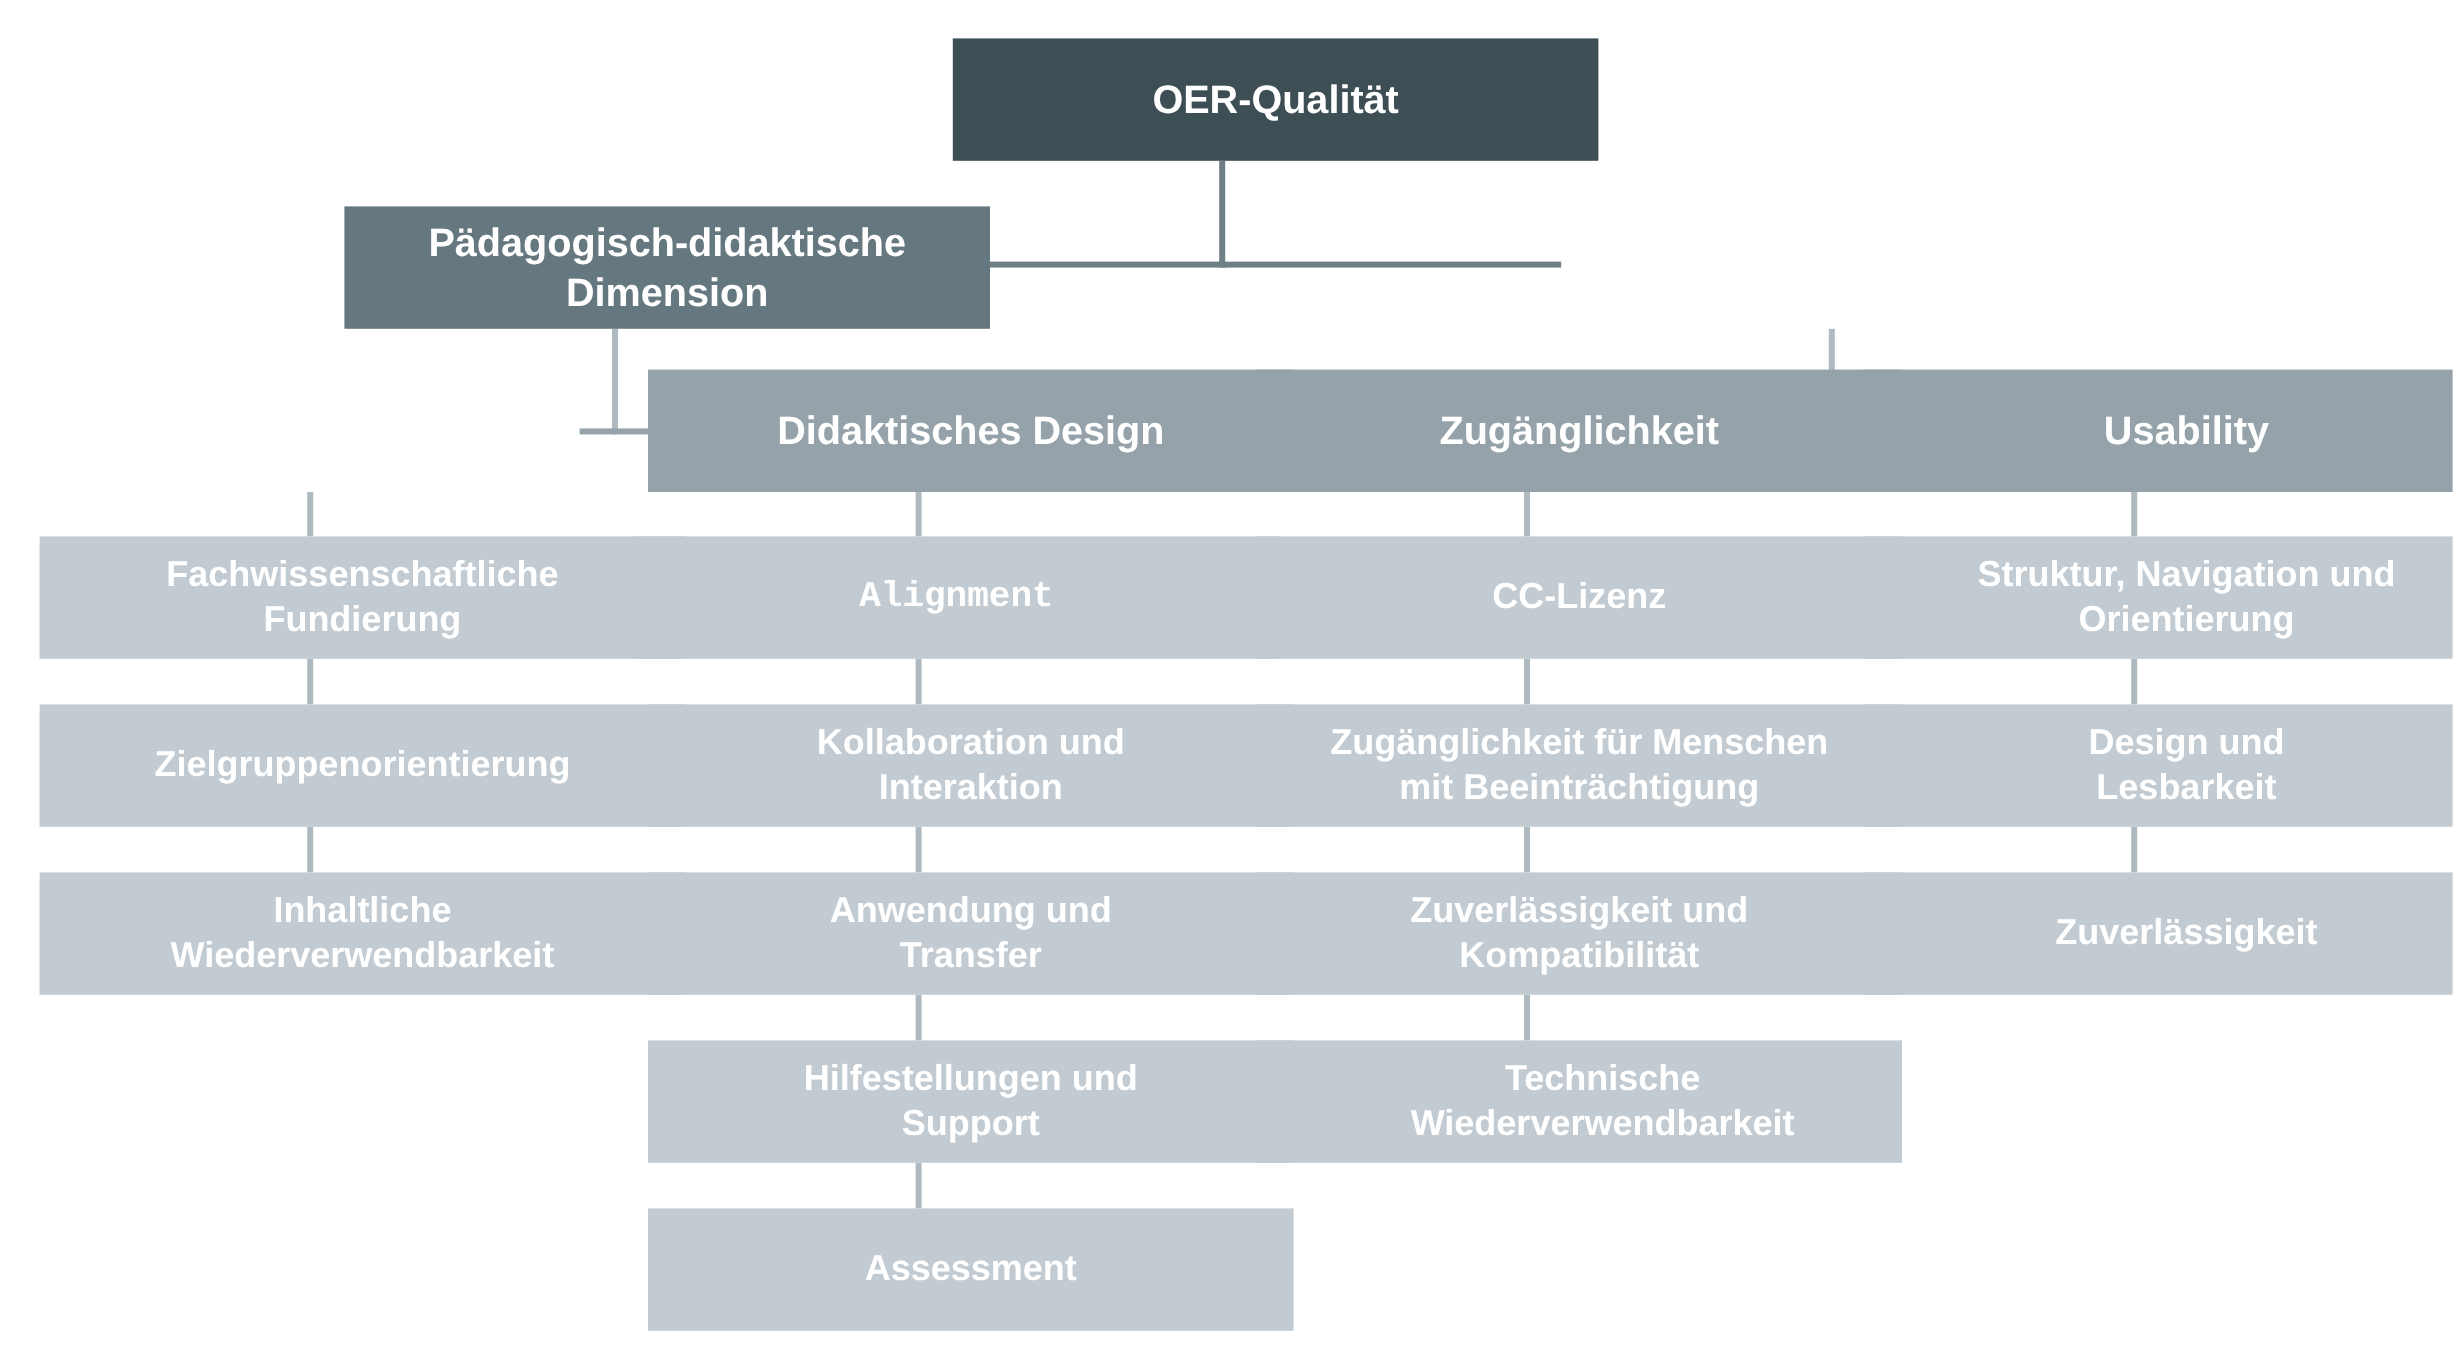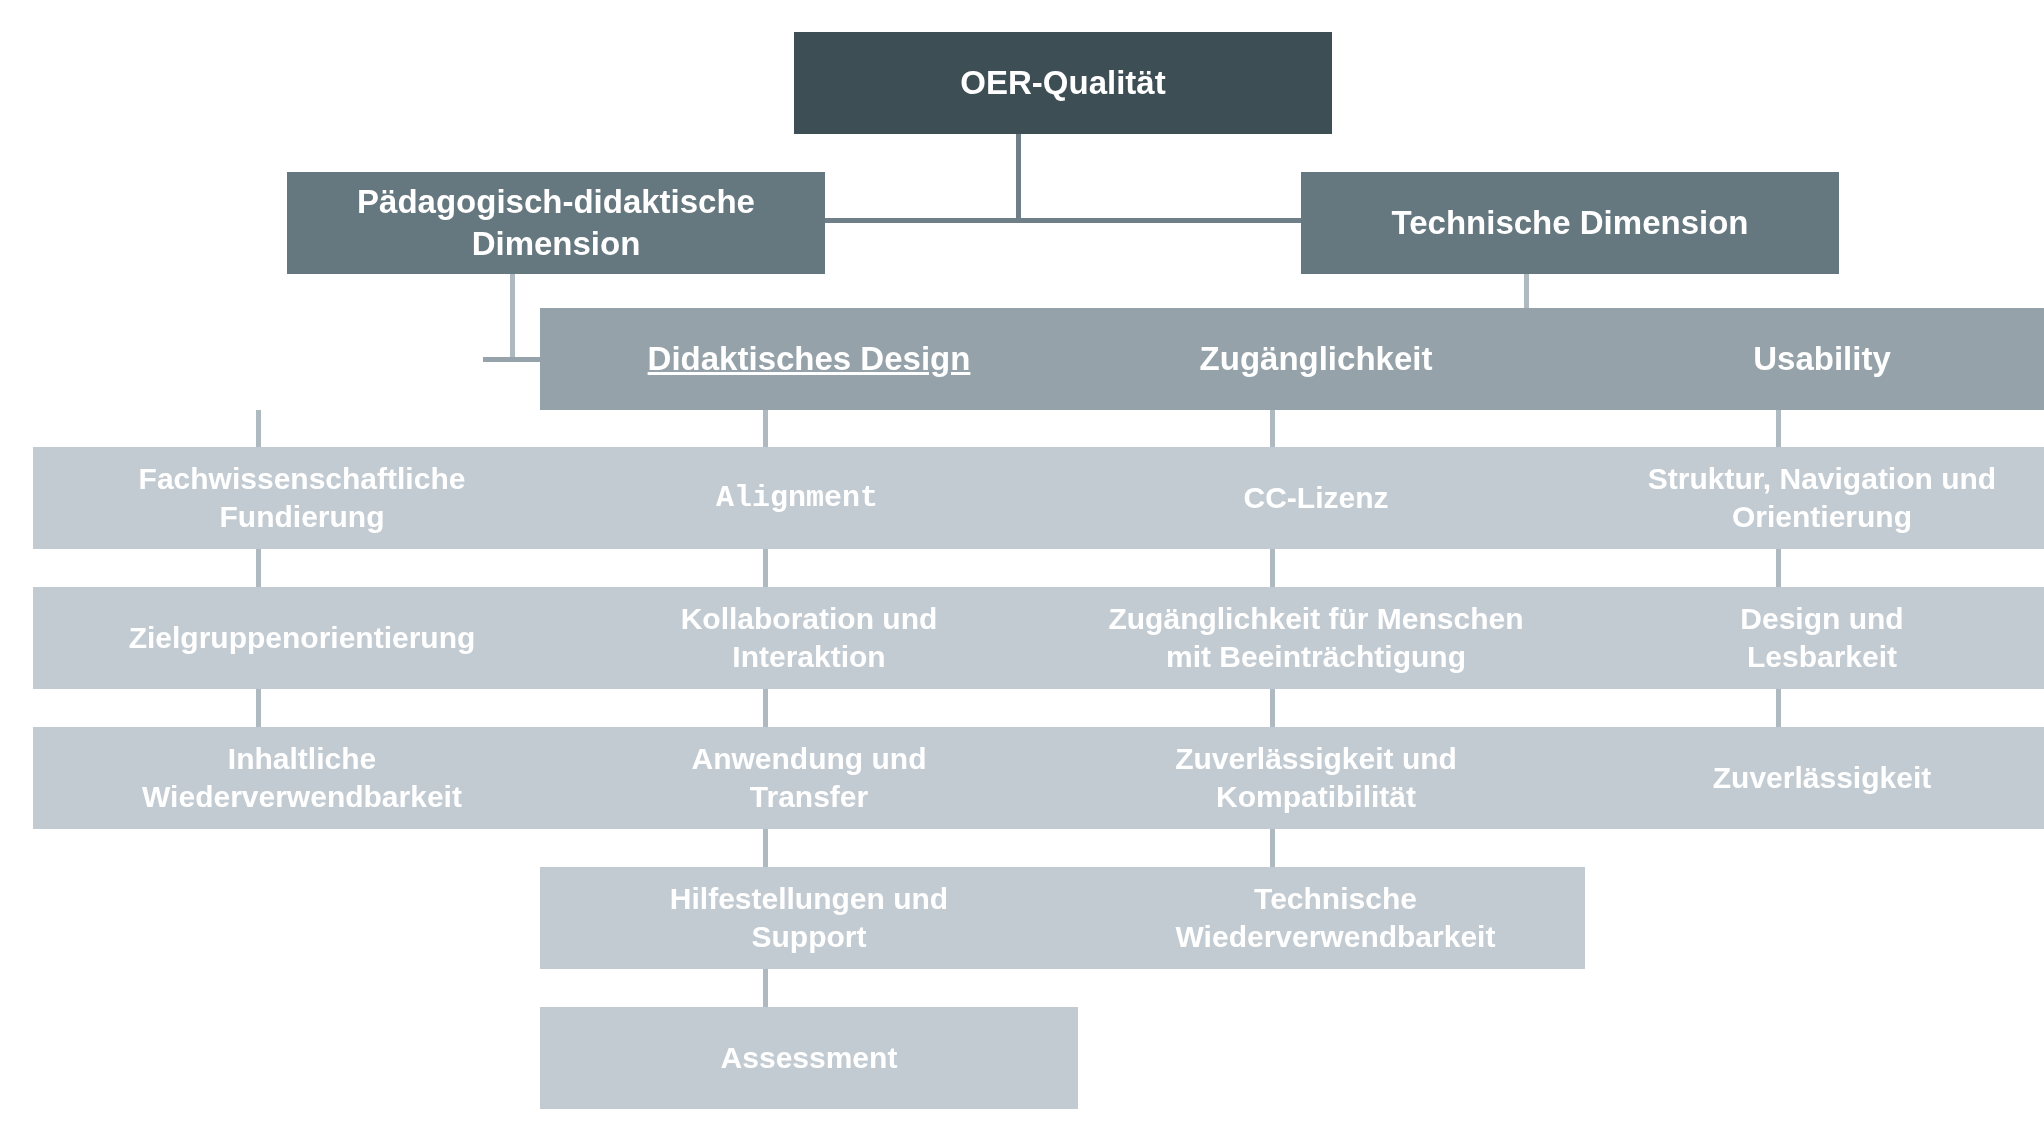--- a/index.html
+++ b/index.html
@@ -74,25 +74,22 @@
   <div class="line line-light" style="left:1776px;top:689px;width:5px;height:38px;"></div>
 
   <div class="box lvl-root" style="left:794px;top:32px;">
     <span>OER-Qualität</span>
   </div>
 
   <div class="box lvl-dim" style="left:287px;top:172px;">
     <span>Pädagogisch-didaktische
 Dimension</span>
   </div>
-  <div class="box lvl-dim" style="left:1301px;top:172px;">
-    <span>Technische Dimension</span>
-  </div>
 
-  <div class="box lvl-cat" style="left:540px;top:308px;text-decoration:underline;">
+  <div class="box lvl-cat" style="left:540px;top:308px;">
     <span>Didaktisches Design</span>
   </div>
   <div class="box lvl-cat" style="left:1047px;top:308px;">
     <span>Zugänglichkeit</span>
   </div>
   <div class="box lvl-cat" style="left:1553px;top:308px;">
     <span>Usability</span>
   </div>
 
   <div class="box lvl-item" style="left:33px;top:447px;">

